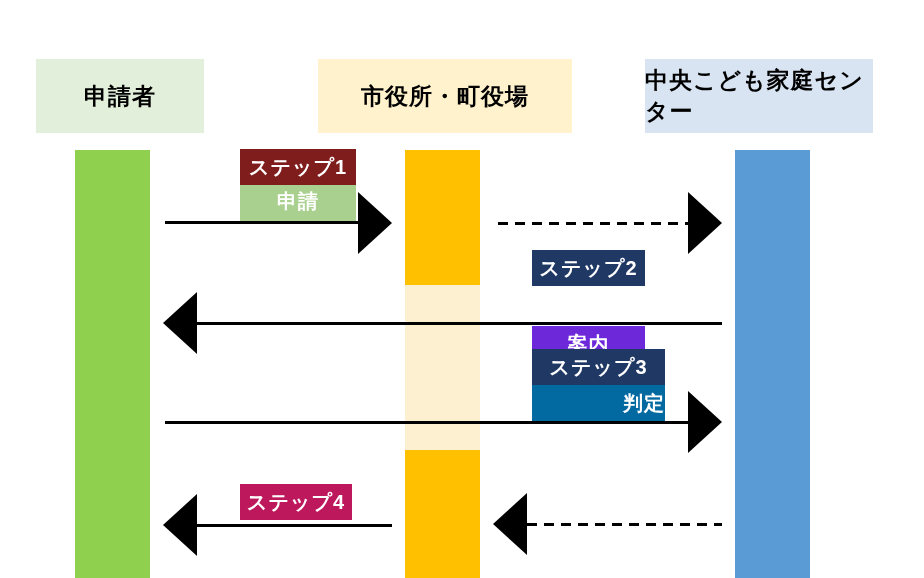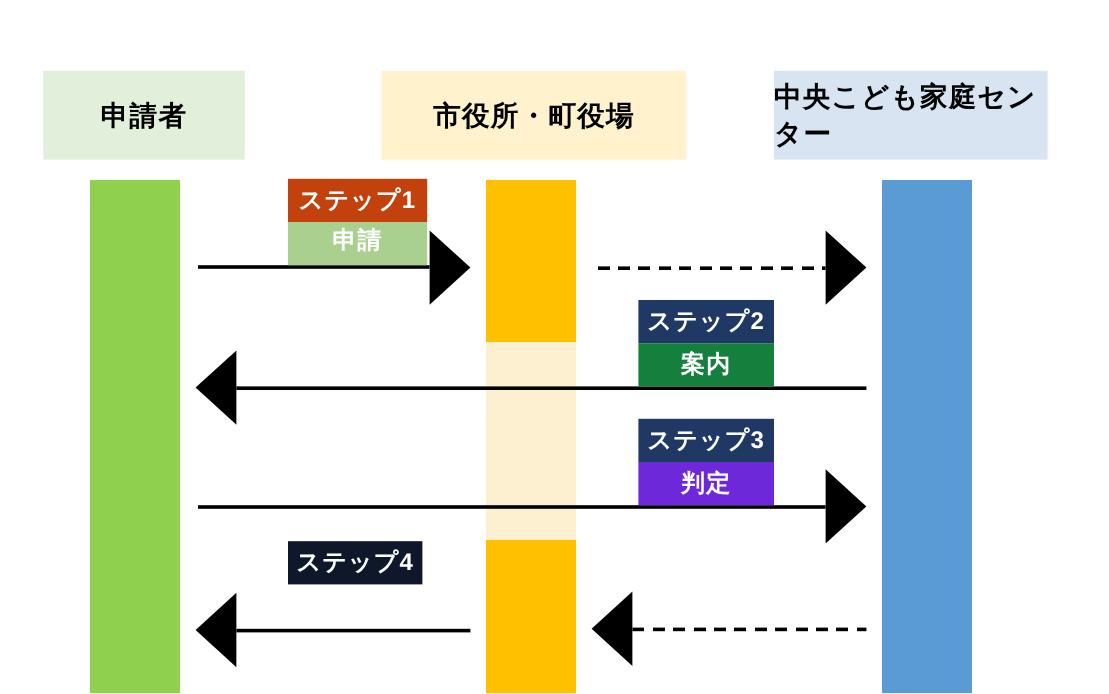--- a/index.html
+++ b/index.html
@@ -58,31 +58,31 @@
   <div class="aline" style="left:165px;top:421px;width:523px;"></div>
   <div class="head r" style="left:688px;top:391px;"></div>
 
   <div class="head l" style="left:163px;top:494px;"></div>
   <div class="aline" style="left:197px;top:524px;width:195px;"></div>
 
   <div class="head l" style="left:493px;top:493px;"></div>
   <div class="dline" style="left:527px;top:523px;width:195px;"></div>
 
   <div class="lbl" style="left:240px;top:149px;width:116px;">
-    <div class="bx" style="background-color: #c2410c;">ステップ1</div>
+    <div class="bx" style="background-color: #7f1d1d;">ステップ1</div>
     <div class="bx" style="background-color: rgb(169, 208, 142); font-family: Liberation Mono, monospace;">申請</div>
   </div>
 
-  <div class="lbl" style="left:532px;top:250px;width:113px;">
+  <div class="lbl" style="left:532px;top:250px;width:113px;gap:40px;">
     <div class="bx" style="background-color: rgb(31, 56, 100);">ステップ2</div>
-    <div class="bx" style="background-color: #15803d;">案内</div>
+    <div class="bx" style="background-color: #6d28d9;">案内</div>
   </div>
 
-  <div class="lbl" style="left:532px;top:349px;width:113px;">
+  <div class="lbl" style="left:532px;top:349px;width:133px;">
     <div class="bx" style="background-color: rgb(31, 56, 100);">ステップ3</div>
-    <div class="bx" style="background-color: #6d28d9;">判定</div>
+    <div class="bx" style="background-color: #0369a1; text-align: right;">判定</div>
   </div>
 
   <div class="lbl" style="left:240px;top:451px;width:112px;">
-    <div class="bx" style="background-color: #0f172a;">ステップ4</div>
+    <div class="bx" style="background-color: #be185d; margin-top: 33px;">ステップ4</div>
   </div>
 
 </div>
 
 </body></html>

